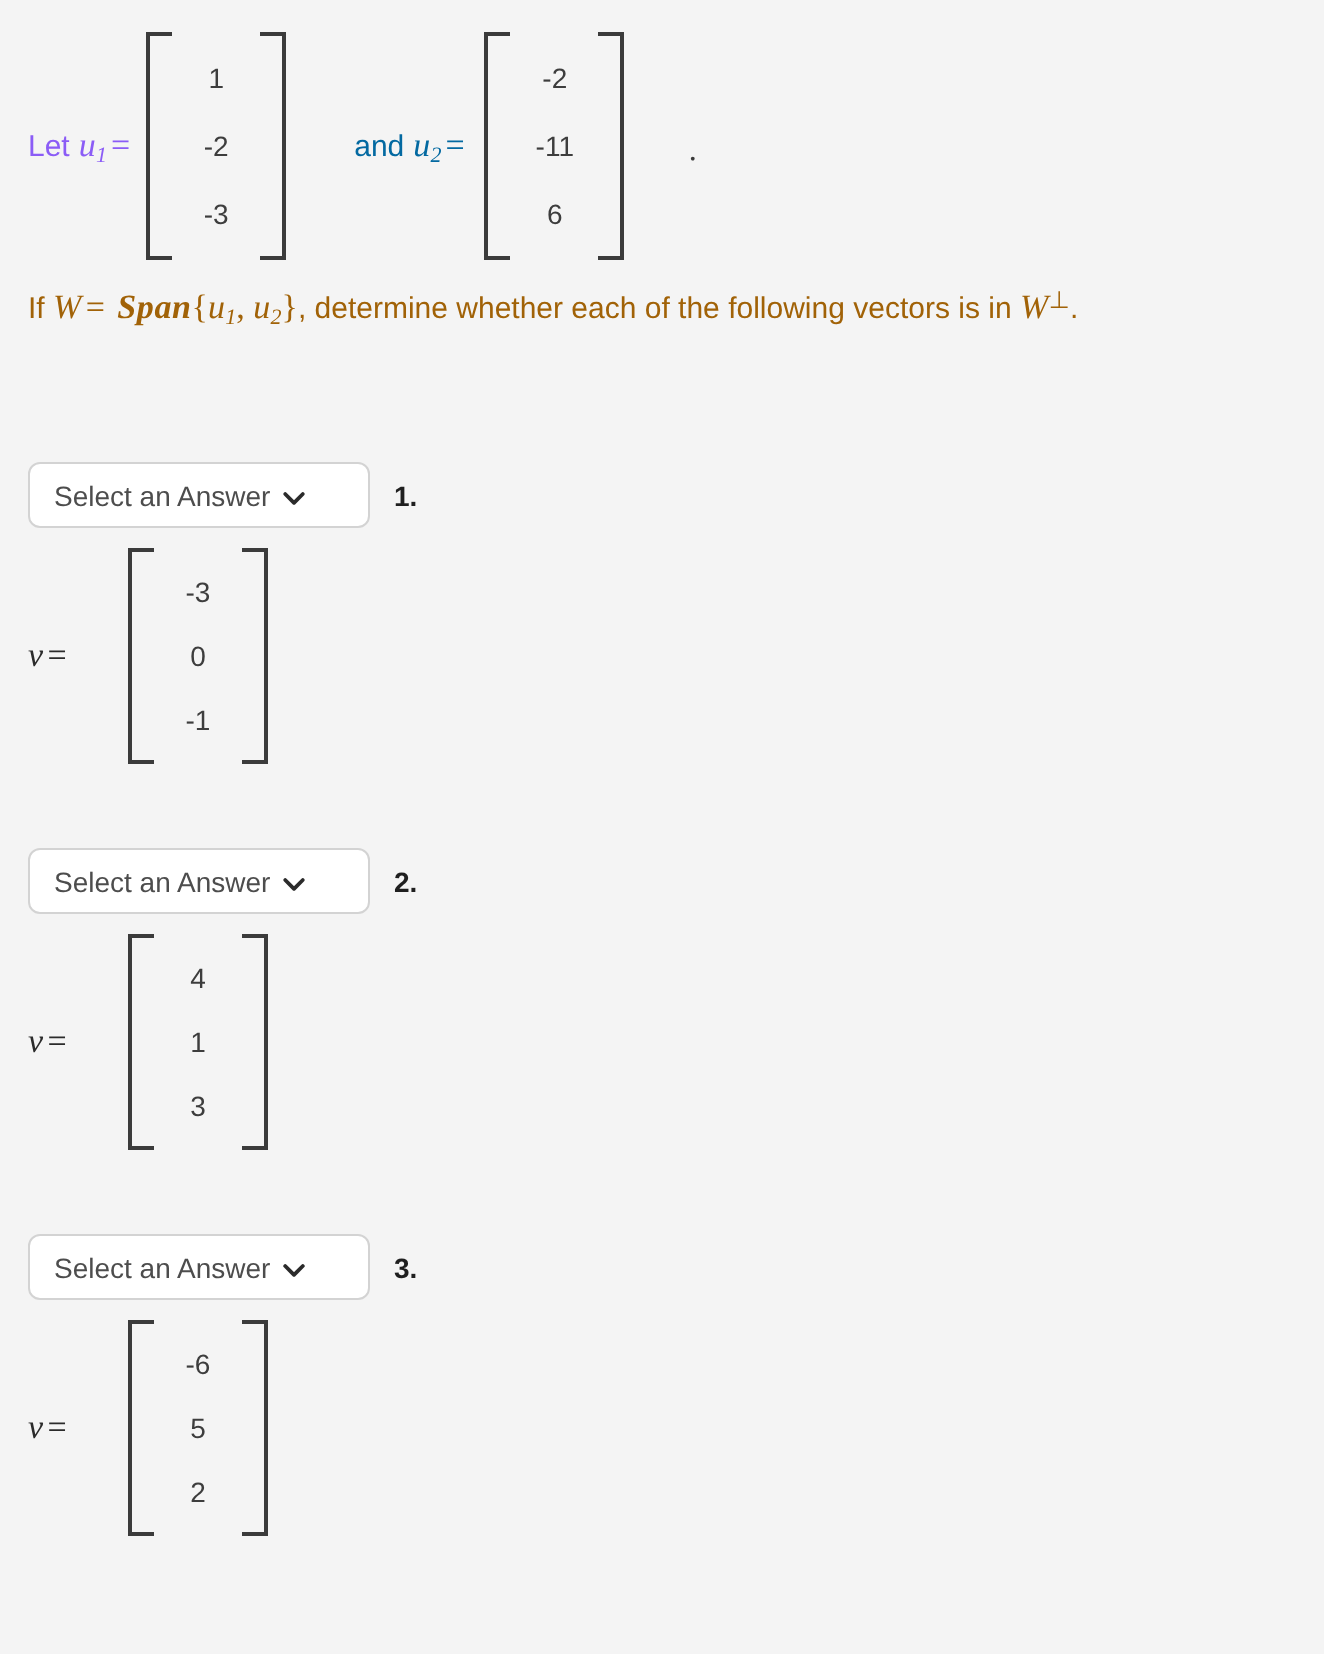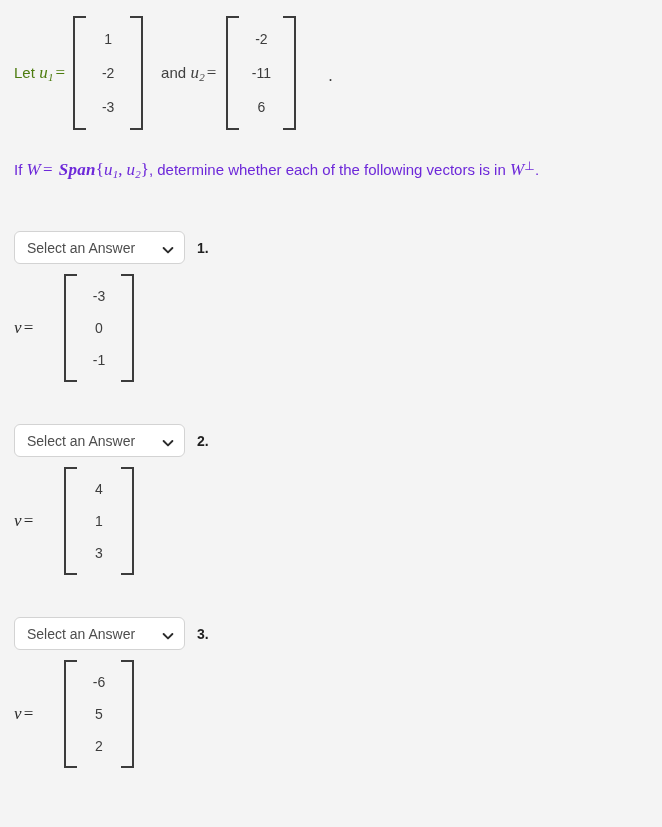--- a/index.html
+++ b/index.html
@@ -47,28 +47,28 @@
     left: 0;
     top: 0;
     width: 662px;
     height: 146px;
     display: flex;
     align-items: center;
   }
   #intro-line .lead {
     margin-left: 14px;
     font-size: 15px;
-    color: #4d7c0f;
+    color: #8b5cf6;
     white-space: nowrap;
   }
   #intro-line .conj {
     font-size: 15px;
-    color: #404040;
-    white-space: nowrap;
-    margin-left: 12px;
+    color: #0369a1;
+    white-space: nowrap;
+    margin-left: 28px;
     margin-right: 2px;
   }
   #intro-line .period {
     font-family: "Liberation Serif", serif;
     font-size: 16px;
     color: #3a3a3a;
     margin-left: 26px;
     align-self: center;
     padding-top: 6px;
   }
@@ -108,24 +108,24 @@
     white-space: nowrap;
   }
 
   
   .vector.intro .cells .cell { padding: 10px 8px; }
 
   
   #span-line {
     position: absolute;
     left: 14px;
-    top: 159px;
+    top: 143px;
     width: 640px;
     font-size: 15px;
-    color: #6d28d9;
+    color: #a16207;
     white-space: nowrap;
   }
   #span-line .spanword {
     font-family: "Liberation Serif", serif;
     font-style: italic;
     font-size: 17px;
     font-weight: 700;
     letter-spacing: 0.3px;
   }
   #span-line .brace {
@@ -147,21 +147,20 @@
   }
   .select-box {
     width: 171px;
     height: 33px;
     box-sizing: border-box;
     background: #ffffff;
     border: 1px solid #d3d3d3;
     border-radius: 6px;
     display: flex;
     align-items: center;
-    justify-content: space-between;
     padding: 0 10px 0 12px;
     cursor: pointer;
   }
   .select-box .sel-label {
     font-family: "Liberation Sans", sans-serif;
     font-size: 14px;
     color: #4d4d4d;
     white-space: nowrap;
   }
   .select-box .chev {

